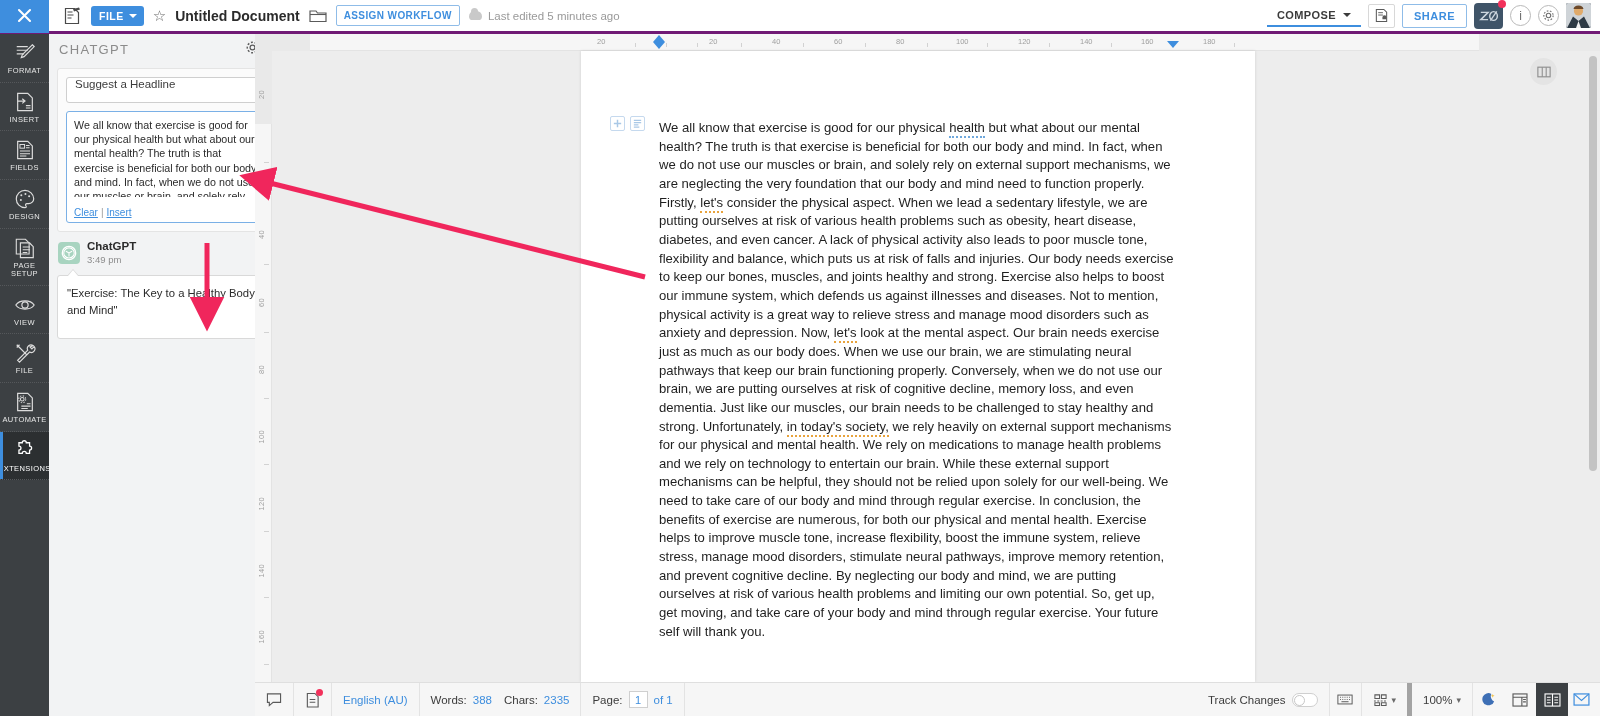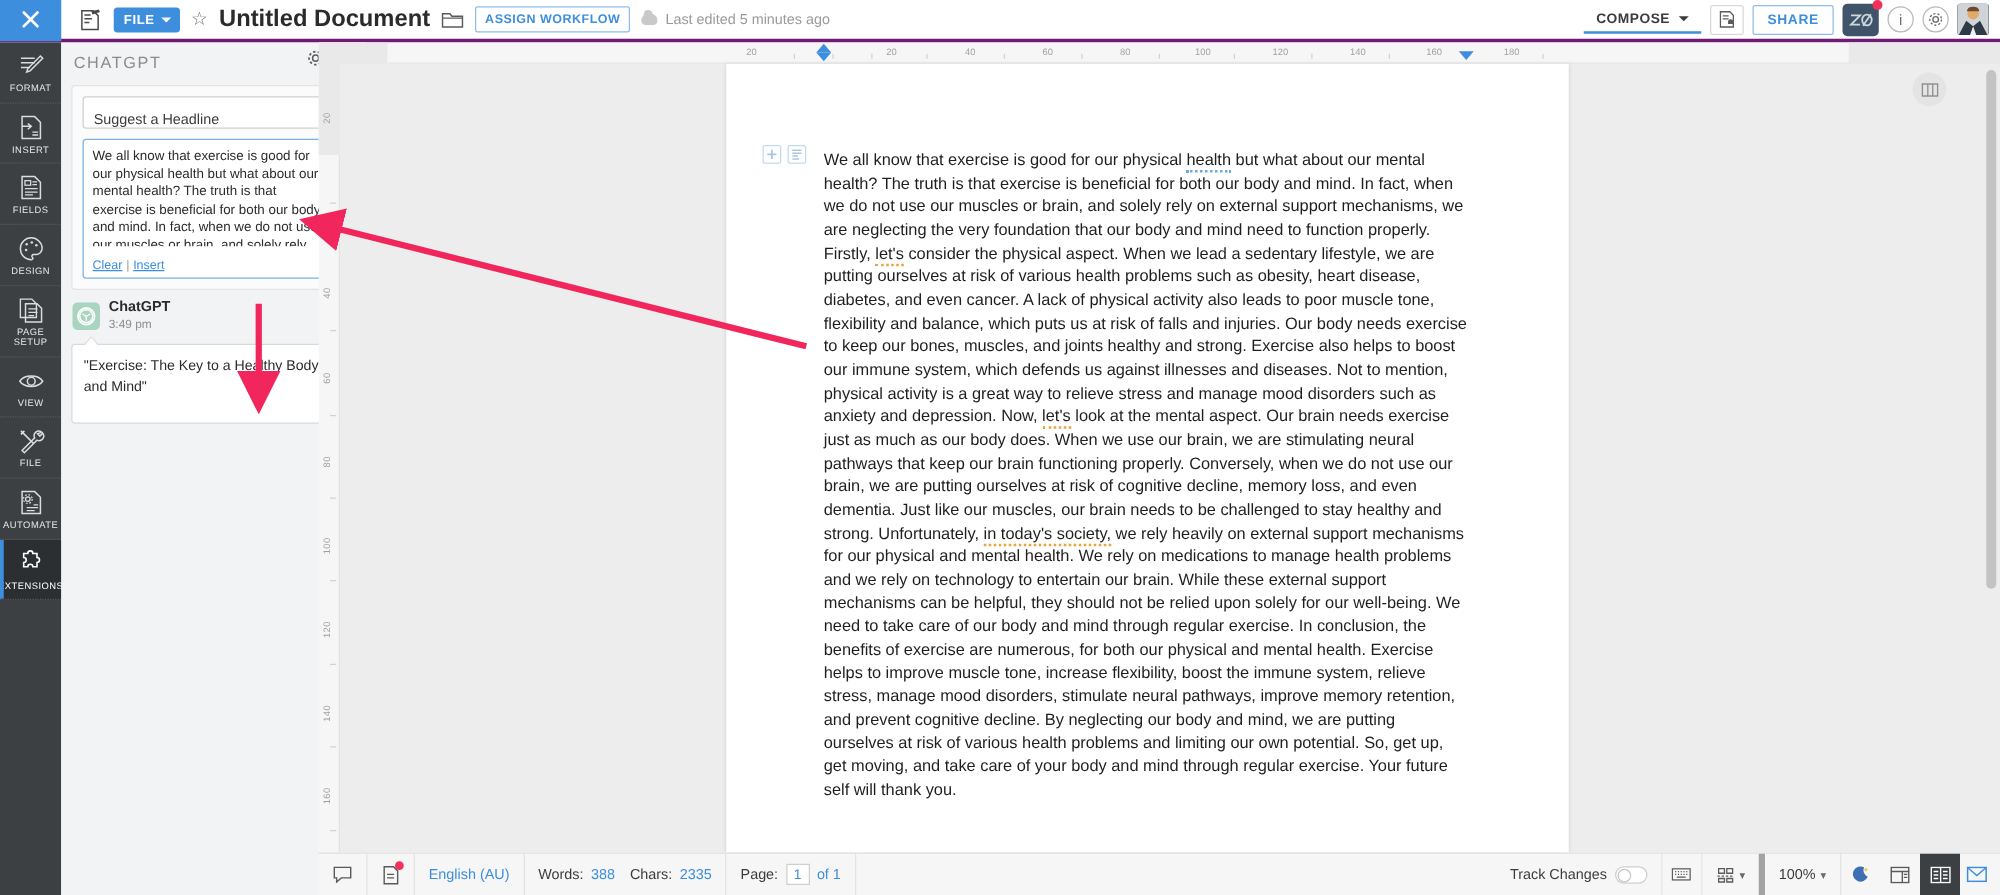--- a/index.html
+++ b/index.html
@@ -25,21 +25,21 @@
   .tb-left { display: flex; align-items: center; gap: 9px; padding-left: 13px; }
   .doc-icon { width: 20px; height: 20px; position: relative; }
   #file-btn {
     background: #3e8ede; color: #fff; font-size: 10.5px; font-weight: bold;
     letter-spacing: .5px; border-radius: 3px; padding: 4px 7px 4px 8px;
     display: flex; align-items: center; gap: 5px; cursor: pointer;
   }
   .caret-d { width: 0; height: 0; border-left: 4px solid transparent;
              border-right: 4px solid transparent; border-top: 4px solid currentColor; }
   #star-btn { font-size: 15px; color: #6b6b6b; cursor: pointer; line-height: 1; }
-  #doc-title { font-size: 19px; color: #2b2b2b; font-weight: bold; white-space: nowrap; }
+  #doc-title { font-size: 14px; color: #2b2b2b; font-weight: bold; white-space: nowrap; }
   #folder-icon { width: 18px; height: 15px; cursor: pointer; }
   #assign-wf {
     border: 1px solid #8fbce8; color: #3e8ede; font-size: 10px; font-weight: bold;
     letter-spacing: .4px; padding: 4px 7px; border-radius: 2px; cursor: pointer;
     background: #fff; white-space: nowrap;
   }
   #last-edited { font-size: 11.5px; color: #9a9a9a; white-space: nowrap;
                  display: flex; align-items: center; gap: 6px; }
   .cloud { width: 13px; height: 9px; background: #c9c9c9; border-radius: 6px 6px 4px 4px;
            position: relative; }
@@ -98,21 +98,21 @@
   }
   #panel-head { height: 30px; display: flex; align-items: center; padding: 0 9px 0 10px; }
   #panel-title { font-size: 13px; color: #8b8b8b; letter-spacing: 1.3px; }
   .panel-head-icons { margin-left: auto; display: flex; align-items: center; gap: 8px; }
   #panel-card {
     margin: 4px 8px 0 8px; background: #fbfbfb; border: 1px solid #e4e4e4;
     border-radius: 3px; padding: 8px;
   }
   #headline-select {
     width: 100%; height: 26px; background: #fff; border: 1px solid #cfcfcf; border-radius: 3px;
-    display: flex; align-items: flex-end; padding: 0 8px; font-size: 11.5px; color: #3c3c3c;
+    display: flex; align-items: flex-start; padding: 0 8px; font-size: 11.5px; color: #3c3c3c;
     cursor: pointer;
   }
   #headline-select .sel-caret { margin-left: auto; color: #7b7b7b; font-size: 9px; }
   #prompt-box {
     margin-top: 8px; background: #fff; border: 1px solid #7ab0e6; border-radius: 3px;
     position: relative; height: 112px; padding: 6px 16px 0 7px; overflow: hidden;
   }
   #prompt-text {
     font-size: 10.7px; line-height: 1.33; color: #2b2b2b; height: 79px; overflow: hidden;
   }

